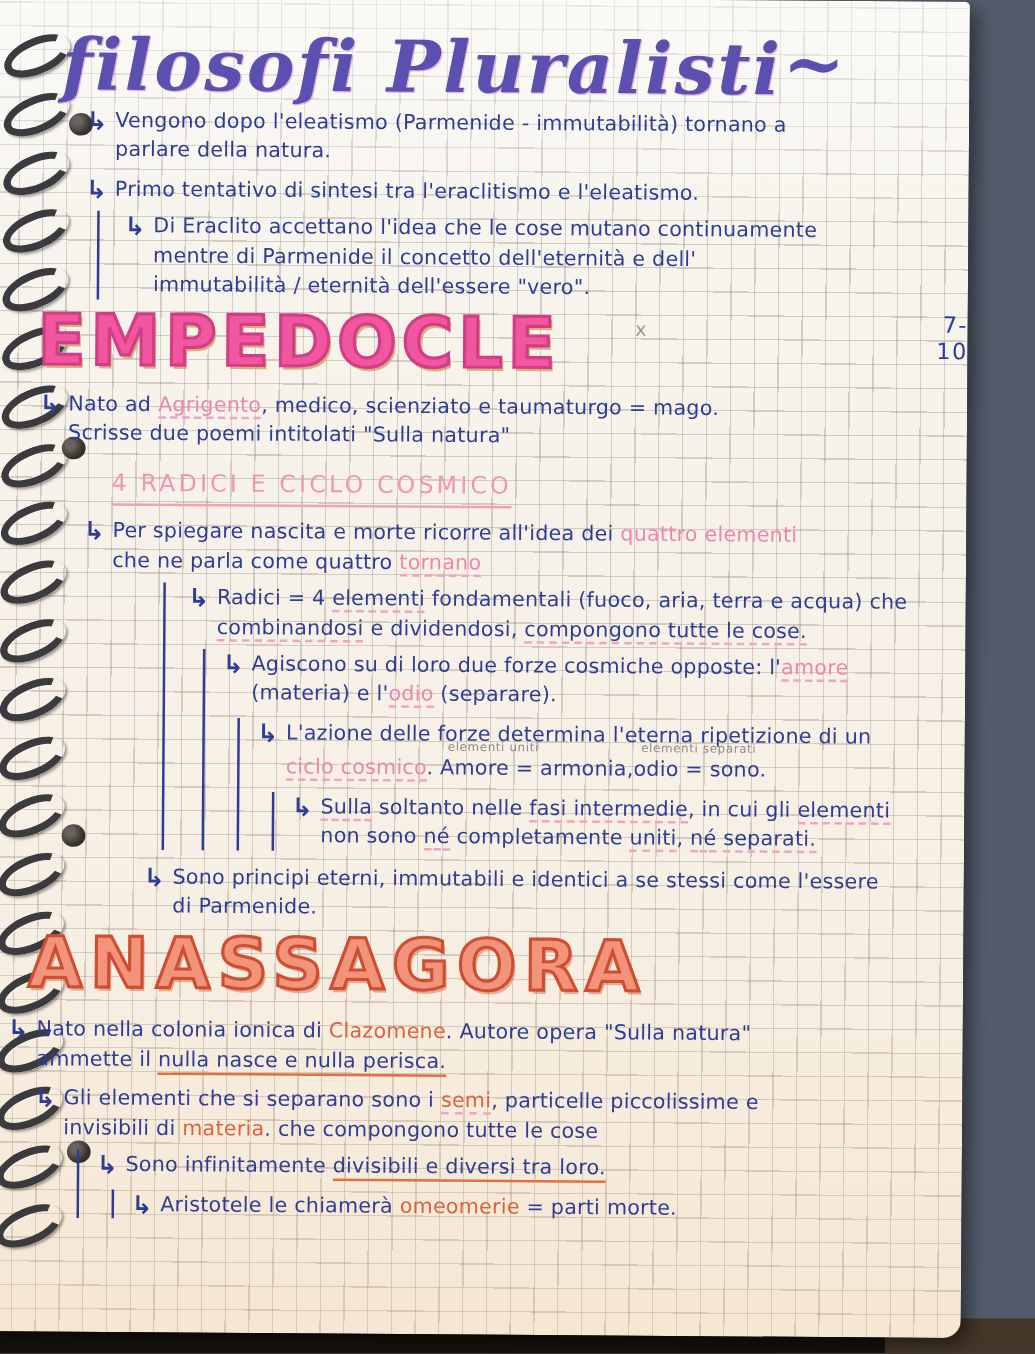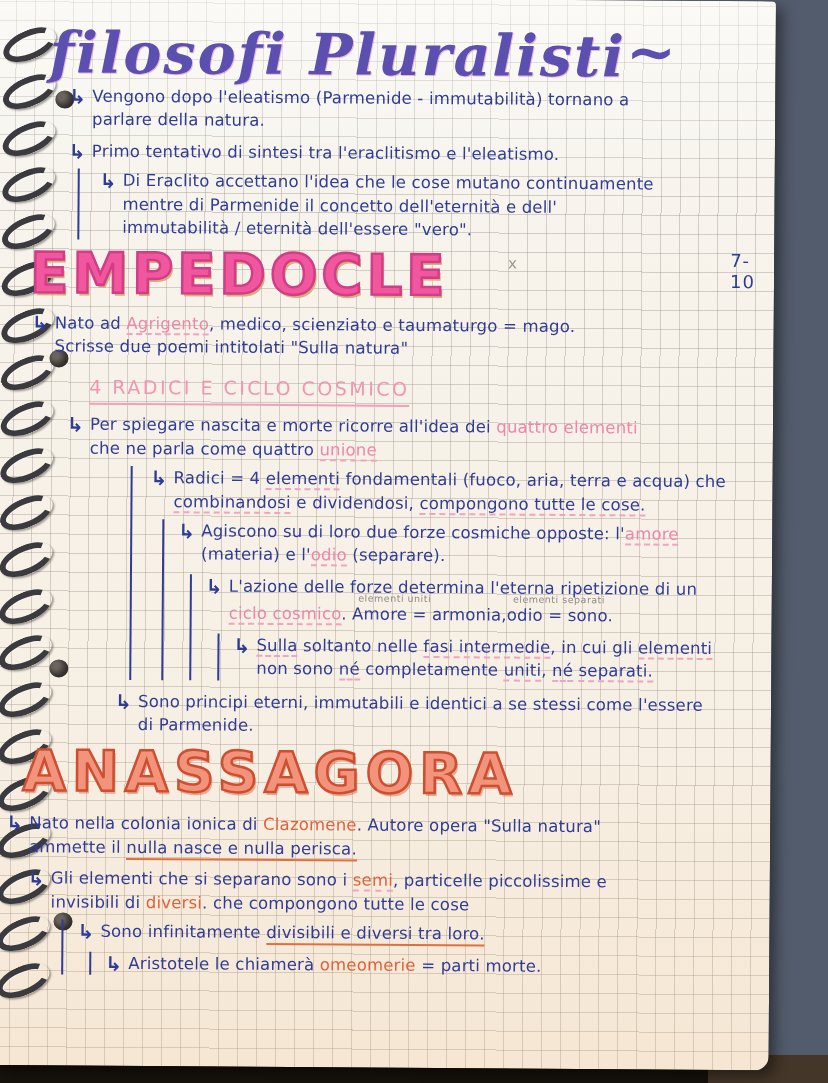--- a/index.html
+++ b/index.html
@@ -131,39 +131,39 @@
             <div>mentre di Parmenide il concetto dell'eternità e dell'</div>
             <div>immutabilità / eternità dell'essere "vero".</div>
           </div>
         </div>
       </div>
     </div>
 
     <div style="position:relative;margin:4px 0 0 34px;">
       <span class="bubble bubble-pink">EMPEDOCLE</span>
       <span class="pencilx" style="left:478px;top:6px;">x</span>
-      <span class="pageref" style="left:700px;top:0;">7-10</span>
+      <span class="pageref" style="left:700px;top:0;text-align:right;">7-10</span>
     </div>
 
     <div class="ink" style="margin-left:36px;margin-top:10px;">
       <div class="row">
         <span class="arrow">↳</span>
         <div>
           <div><span>Nato ad </span><span class="pink u-pinkd">Agrigento</span><span>, medico, scienziato e taumaturgo = mago.</span></div>
           <div>Scrisse due poemi intitolati "Sulla natura"</div>
         </div>
       </div>
 
       <div class="subheading">4 RADICI E CICLO COSMICO</div>
 
       <div class="row" style="margin-left:36px;">
         <span class="arrow">↳</span>
         <div>
           <div><span>Per spiegare nascita e morte ricorre all'idea dei </span><span class="pink">quattro elementi</span></div>
-          <div><span>che ne parla come quattro </span><span class="pink u-pinkd">unione</span></div>
+          <div><span>che ne parla come quattro </span><span class="pink u-pinkd">tornano</span></div>
         </div>
       </div>
 
       <div class="branch" style="margin-left:100px;padding-left:18px;margin-top:4px;">
         <div class="row">
           <span class="arrow">↳</span>
           <div>
             <div><span>Radici = 4 </span><span class="u-pinkd">elementi</span><span> fondamentali (fuoco, aria, terra e acqua) che</span></div>
             <div><span class="u-pinkd">combinandosi</span><span> e dividendosi, </span><span class="u-pinkd">compongono tutte le cose.</span></div>
           </div>
@@ -219,21 +219,21 @@
         <div>
           <div><span>Nato nella colonia ionica di </span><span class="orange">Clazomene</span><span>. Autore opera "Sulla natura"</span></div>
           <div><span>ammette il </span><span class="u-orange">nulla nasce e nulla perisca.</span></div>
         </div>
       </div>
 
       <div class="row" style="margin-left:22px;margin-top:8px;">
         <span class="arrow">↳</span>
         <div>
           <div><span>Gli elementi che si separano sono i </span><span class="orange u-pinkd">semi</span><span>, particelle piccolissime e</span></div>
-          <div><span>invisibili di </span><span class="orange">diversi</span><span>. che compongono tutte le cose</span></div>
+          <div><span>invisibili di </span><span class="orange">materia</span><span>. che compongono tutte le cose</span></div>
         </div>
       </div>
 
       <div class="branch" style="margin-left:56px;padding-left:14px;margin-top:6px;">
         <div class="row">
           <span class="arrow">↳</span>
           <div><span>Sono infinitamente </span><span class="u-orange">divisibili e diversi tra loro.</span></div>
         </div>
 
         <div class="branch" style="margin-left:12px;padding-left:14px;margin-top:8px;">

